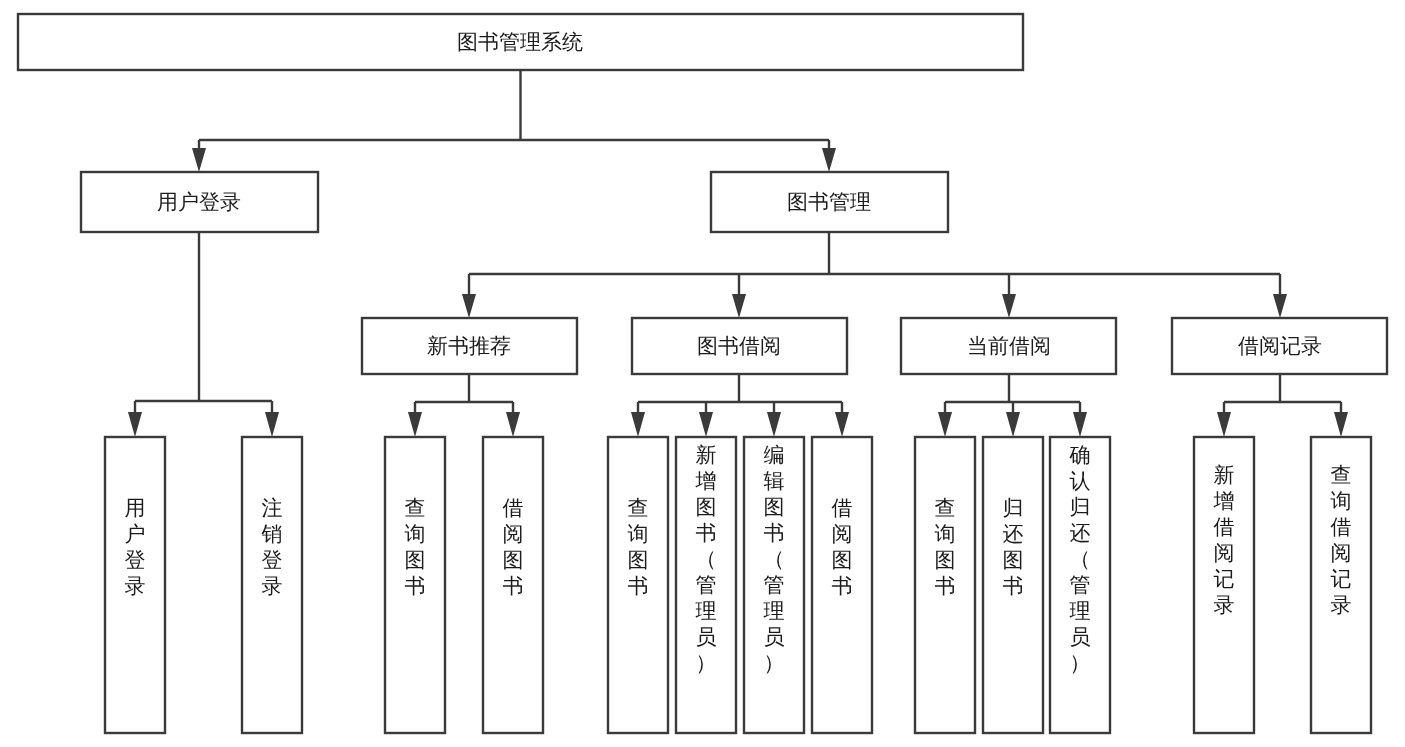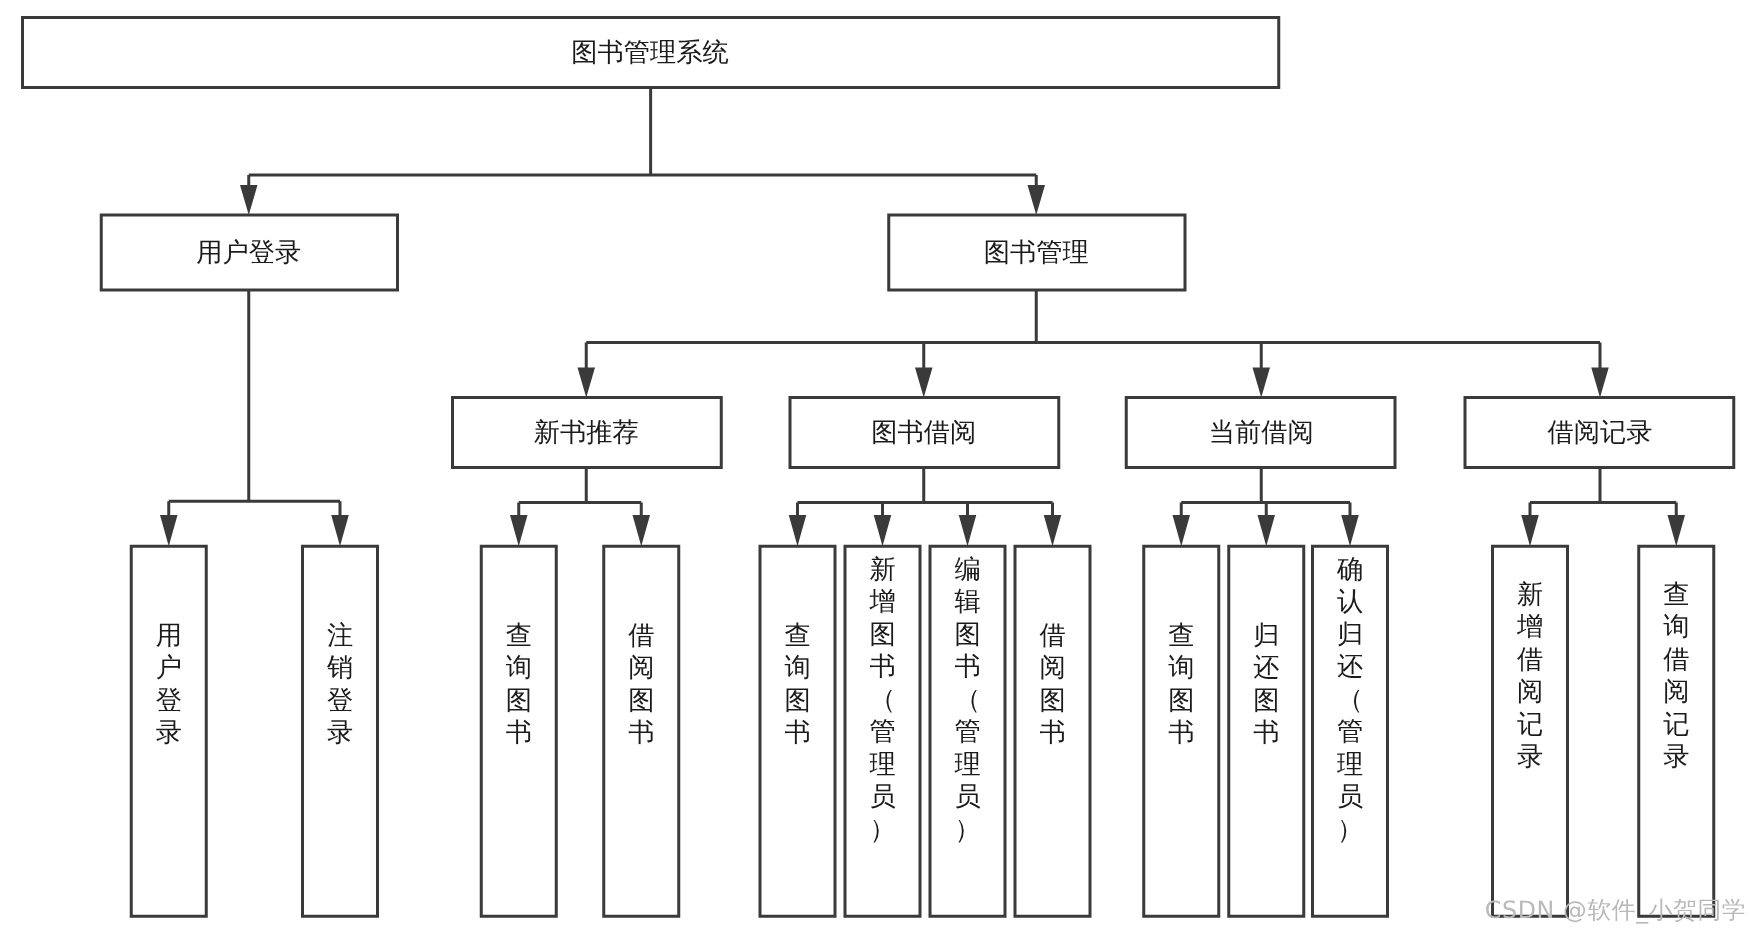--- a/index.html
+++ b/index.html
@@ -225,15 +225,14 @@
       <rect class="node-box" x="1194" y="437" width="60" height="296"></rect>
       <text class="node-label-v" x="1224" y="482"><tspan x="1224" y="482">新</tspan><tspan x="1224" y="508">增</tspan><tspan x="1224" y="534">借</tspan><tspan x="1224" y="560">阅</tspan><tspan x="1224" y="586">记</tspan><tspan x="1224" y="612">录</tspan></text>
     </g>
     <g>
       <rect class="node-box" x="1311" y="437" width="60" height="296"></rect>
       <text class="node-label-v" x="1341" y="482"><tspan x="1341" y="482">查</tspan><tspan x="1341" y="508">询</tspan><tspan x="1341" y="534">借</tspan><tspan x="1341" y="560">阅</tspan><tspan x="1341" y="586">记</tspan><tspan x="1341" y="612">录</tspan></text>
     </g>
 
   </svg>
 
-  <div class="watermark">CSDN @软件_小贺同学</div>
 
 </div>
 
 </body></html>

